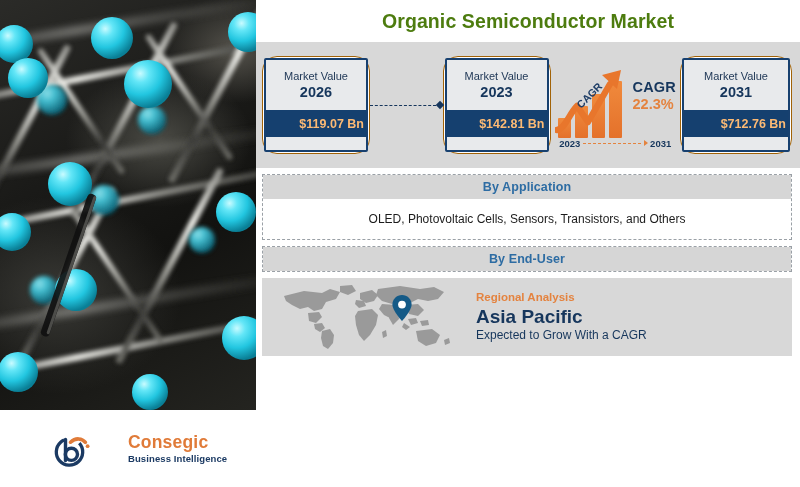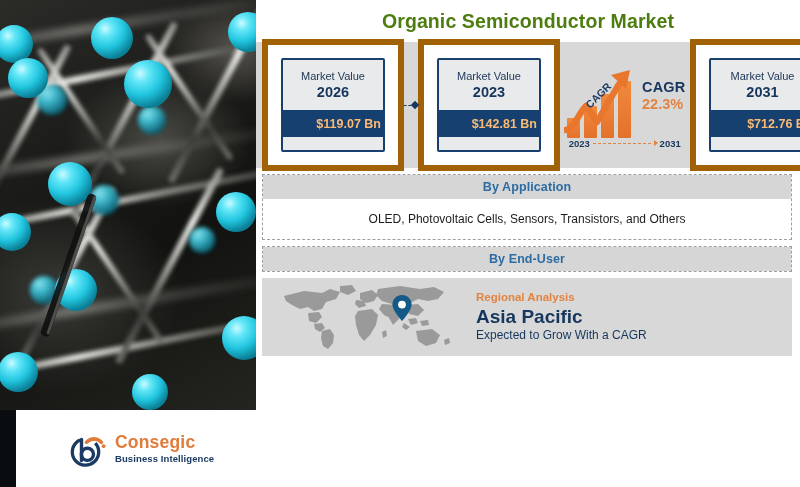--- a/index.html
+++ b/index.html
@@ -32,26 +32,27 @@
     background:
       radial-gradient(ellipse 150px 110px at 62% 34%, #4a4a44 0%, rgba(40,40,38,0) 62%),
       radial-gradient(ellipse 190px 150px at 22% 72%, #3a3a36 0%, rgba(26,26,24,0) 66%),
       radial-gradient(ellipse 120px 90px at 92% 12%, #55534c 0%, rgba(30,30,28,0) 60%),
       linear-gradient(152deg, #2b2b28 0%, #1a1a18 38%, #121210 62%, #242420 100%);
     overflow: hidden;
   }
   .molecule-art svg { position: absolute; left: 0; top: 0; }
   .logo-area {
     position: absolute;
-    left: 16px; top: 410px;
+    left: 0; top: 410px;
     width: 256px; height: 77px;
     background: #ffffff;
     display: flex;
     align-items: center;
     padding-left: 52px;
+    gap: 29px;
   }
   .logo-mark { width: 40px; height: 40px; flex: 0 0 40px; }
   .logo-text { margin-left: 7px; }
   .logo-name {
     font-size: 17.5px; font-weight: bold; color: #E07B39;
     letter-spacing: 0.2px; line-height: 1.05;
   }
   .logo-tagline {
     font-size: 9.5px; font-weight: bold; color: #1b3a63;
     letter-spacing: 0.1px; margin-top: 1px;
@@ -81,23 +82,23 @@
   .stats-strip {
     position: relative;
     height: 126px;
     background: #d8d8d8;
     display: flex;
     align-items: center;
     padding: 0 8px 0 6px;
   }
   .mv-card-outer {
     background: #ffffff;
-    border: 6px solid #a16207;
-    border-radius: 0;
-    padding: 13px;
+    border: 1px solid #a16207;
+    border-radius: 15px;
+    padding: 1px;
     flex: 0 0 auto;
   }
   .mv-card {
     width: 104px;
     border: 2.5px solid #17406f;
     background: #eceff1;
     border-radius: 2px;
     overflow: hidden;
   }
   .mv-card.wide { width: 108px; }

